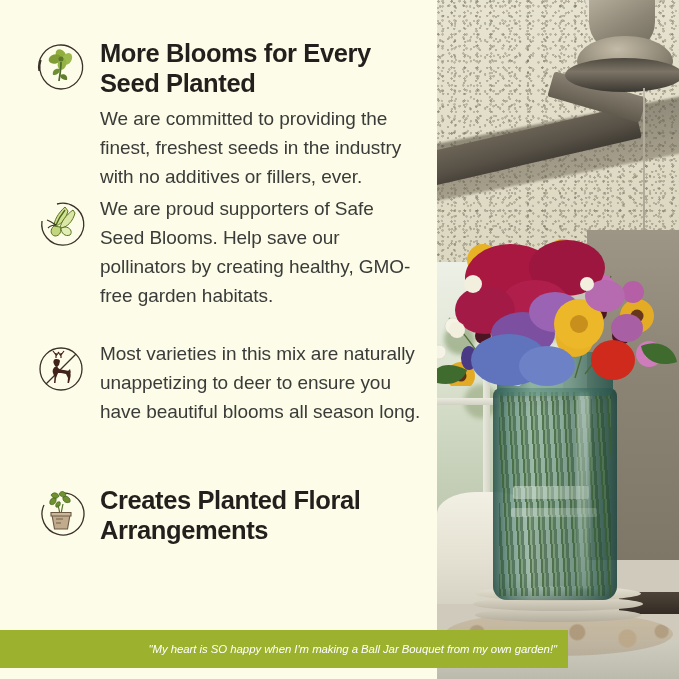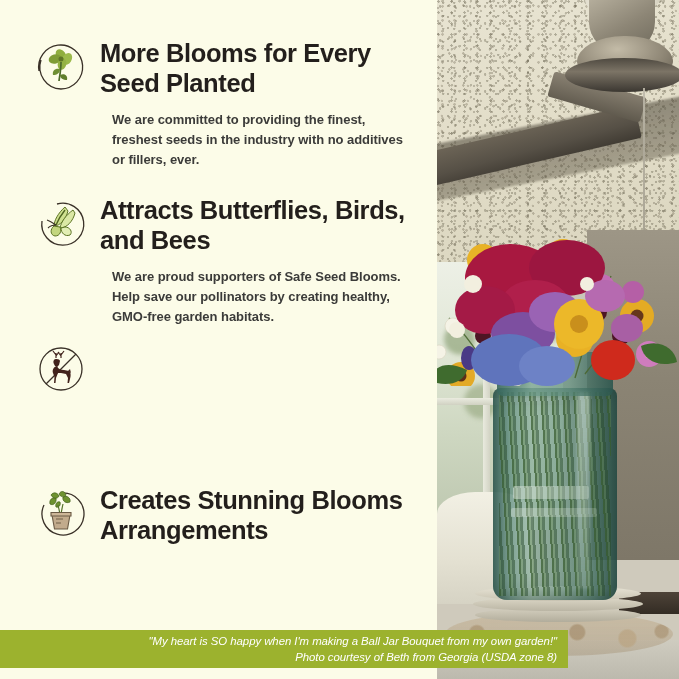--- a/index.html
+++ b/index.html
@@ -23,22 +23,22 @@
   .benefit .text-wrap{
     position:absolute;left:100px;right:14px;top:0;
   }
   .b-title{
     font-size:25.5px;line-height:1.18;
     font-weight:700;color:#231f1c;
     letter-spacing:-0.4px;margin:0 0 7px 0;
     font-family:"Liberation Sans",sans-serif;
   }
   .b-body{
-    font-size:13px;line-height:1.52;
-    color:#3b3b39;margin:12px;font-weight:700;
+    font-size:19px;line-height:1.52;
+    color:#3b3b39;margin:0;font-weight:400;
     letter-spacing:-0.05px;
   }
 
   
   .photo{
     position:absolute;left:437px;top:0;width:242px;height:679px;
     overflow:hidden;background:#cfcabc;
   }
   .ph-layer{position:absolute;}
 
@@ -290,40 +290,40 @@
           <path d="M33 12 C26 18 22 26 22 31 C28 31 34 24 36 16Z" fill="#cfe08f" stroke="#5c7424" stroke-width="1"></path>
           <path d="M41 15 C34 20 29 27 28 33 C35 33 41 26 43 18Z" fill="#dbe8a5" stroke="#5c7424" stroke-width="1"></path>
           <path d="M22 31 C18 34 18 40 23 41 C28 41 30 36 28 32Z" fill="#c3d67e" stroke="#5c7424" stroke-width="1"></path>
           <path d="M29 33 C29 38 33 42 38 40 C41 37 38 32 33 32Z" fill="#e2eeb4" stroke="#5c7424" stroke-width="1"></path>
           <path d="M24 30 C26 25 29 20 33 15" stroke="#4f6420" stroke-width="1.4" fill="none"></path>
           <path d="M24 30 C21 28 18 26 15 25" stroke="#3a3128" stroke-width="1.1" fill="none"></path>
           <path d="M24 30 C21 30 18 31 16 33" stroke="#3a3128" stroke-width="1.1" fill="none"></path>
         </svg>
       </div>
       <div class="text-wrap">
-        <h2 class="b-title">Attracts Butterflies, Birds, and Bees</h2>
         <p class="b-body">We are proud supporters of Safe Seed Blooms. Help save our pollinators by creating healthy, GMO-free garden habitats.</p>
       </div>
     </div>
 
     <div class="benefit" style="top:340px;">
       <div class="icon-wrap">
         <svg width="58" height="58" viewBox="0 0 58 58">
           <circle cx="29" cy="29" r="21" fill="none" stroke="#3a3128" stroke-width="1.3"></circle>
           <line x1="14" y1="44" x2="44" y2="14" stroke="#3a3128" stroke-width="1.3"></line>
           <g fill="#42231c">
             <path d="M24 18 L24 13 M24 15 L21 11 M24 16 L27 12" stroke="#42231c" stroke-width="1.2" fill="none"></path>
             <path d="M29 18 L29 13 M29 15 L32 11 M29 16 L26 12" stroke="#42231c" stroke-width="1.2" fill="none"></path>
             <path d="M24 19 C22 19 21 21 21.5 23 L23 26 L25 27 L27 25 L28 21 C28 19.5 26 18.8 24 19Z"></path>
             <path d="M25 26 C26 29 29 30 32 30 L37 31 C39 32 39 36 38 39 L37 43 L35.5 43 L36 38 L34 34 L29 33 L26 33 L24 38 L23.5 43 L22 43 L22.5 37 L21 33 C20 30 21.5 27 25 26Z"></path>
             <path d="M36 31 L39 33 L38 29Z"></path>
           </g>
         </svg>
       </div>
       <div class="text-wrap">
+        <p class="b-body">Most varieties in this mix are naturally unappetizing to deer to ensure you have beautiful blooms all season long.</p>
       </div>
     </div>
 
     <div class="benefit" style="top:485px;">
       <div class="icon-wrap">
         <svg width="58" height="58" viewBox="0 0 58 58">
           <path d="M12 20 A21 21 0 1 0 30 8" fill="none" stroke="#3a3128" stroke-width="1.3"></path>
           <g fill="#6e9230" stroke="#44601c" stroke-width=".7">
             <path d="M24 13 C20 12 17 15 18 19 C21 21 25 18 24 13Z"></path>
             <path d="M27 11 C25 7 21 7 19 10 C21 14 26 14 27 11Z"></path>
@@ -331,21 +331,21 @@
             <path d="M34 10 C33 6 29 5 27 9 C28 12 33 13 34 10Z"></path>
             <path d="M28 17 C25 16 23 19 24 22 C27 23 29 20 28 17Z"></path>
           </g>
           <path d="M26 20 C27 25 28 27 28 31 M31 19 C30 24 29 27 29 31" stroke="#55712a" stroke-width="1.2" fill="none"></path>
           <path d="M20 30 L38 30 L35.5 44 L22.5 44 Z" fill="#c2ab8c" stroke="#6a5a44" stroke-width="1.1"></path>
           <path d="M19 27.5 L39 27.5 L39 31 L19 31 Z" fill="#cdb697" stroke="#6a5a44" stroke-width="1.1"></path>
           <path d="M24 34 L31 34 M24 38 L29 38" stroke="#8c7a5e" stroke-width="1.3"></path>
         </svg>
       </div>
       <div class="text-wrap">
-        <h2 class="b-title">Creates Stunning Blooms Arrangements</h2>
+        <h2 class="b-title">Creates Planted Floral Arrangements</h2>
       </div>
     </div>
 
   </div>
 
   <div class="photo">
     <div class="ph-layer ceiling"></div>
     <div class="ph-layer ceiling-shadow"></div>
     <div class="ph-layer fan-blade-a"></div>
     <div class="ph-layer fan-blade-b"></div>
@@ -464,16 +464,15 @@
         <g fill="#3f6b2e">
           <path d="M40 132 C20 122 6 128 2 142 C18 150 36 146 40 132Z"></path>
           <path d="M214 108 C232 100 248 110 250 124 C232 130 216 122 214 108Z"></path>
         </g>
       </g>
     </svg>
   </div>
 
   <div class="caption-bar">
     <div class="cap-line">"My heart is SO happy when I'm making a Ball Jar Bouquet from my own garden!"</div>
-    <div class="cap-line">Photo courtesy of Beth from Georgia (USDA zone 8)</div>
   </div>
 
 </div>
 
 </body></html>

